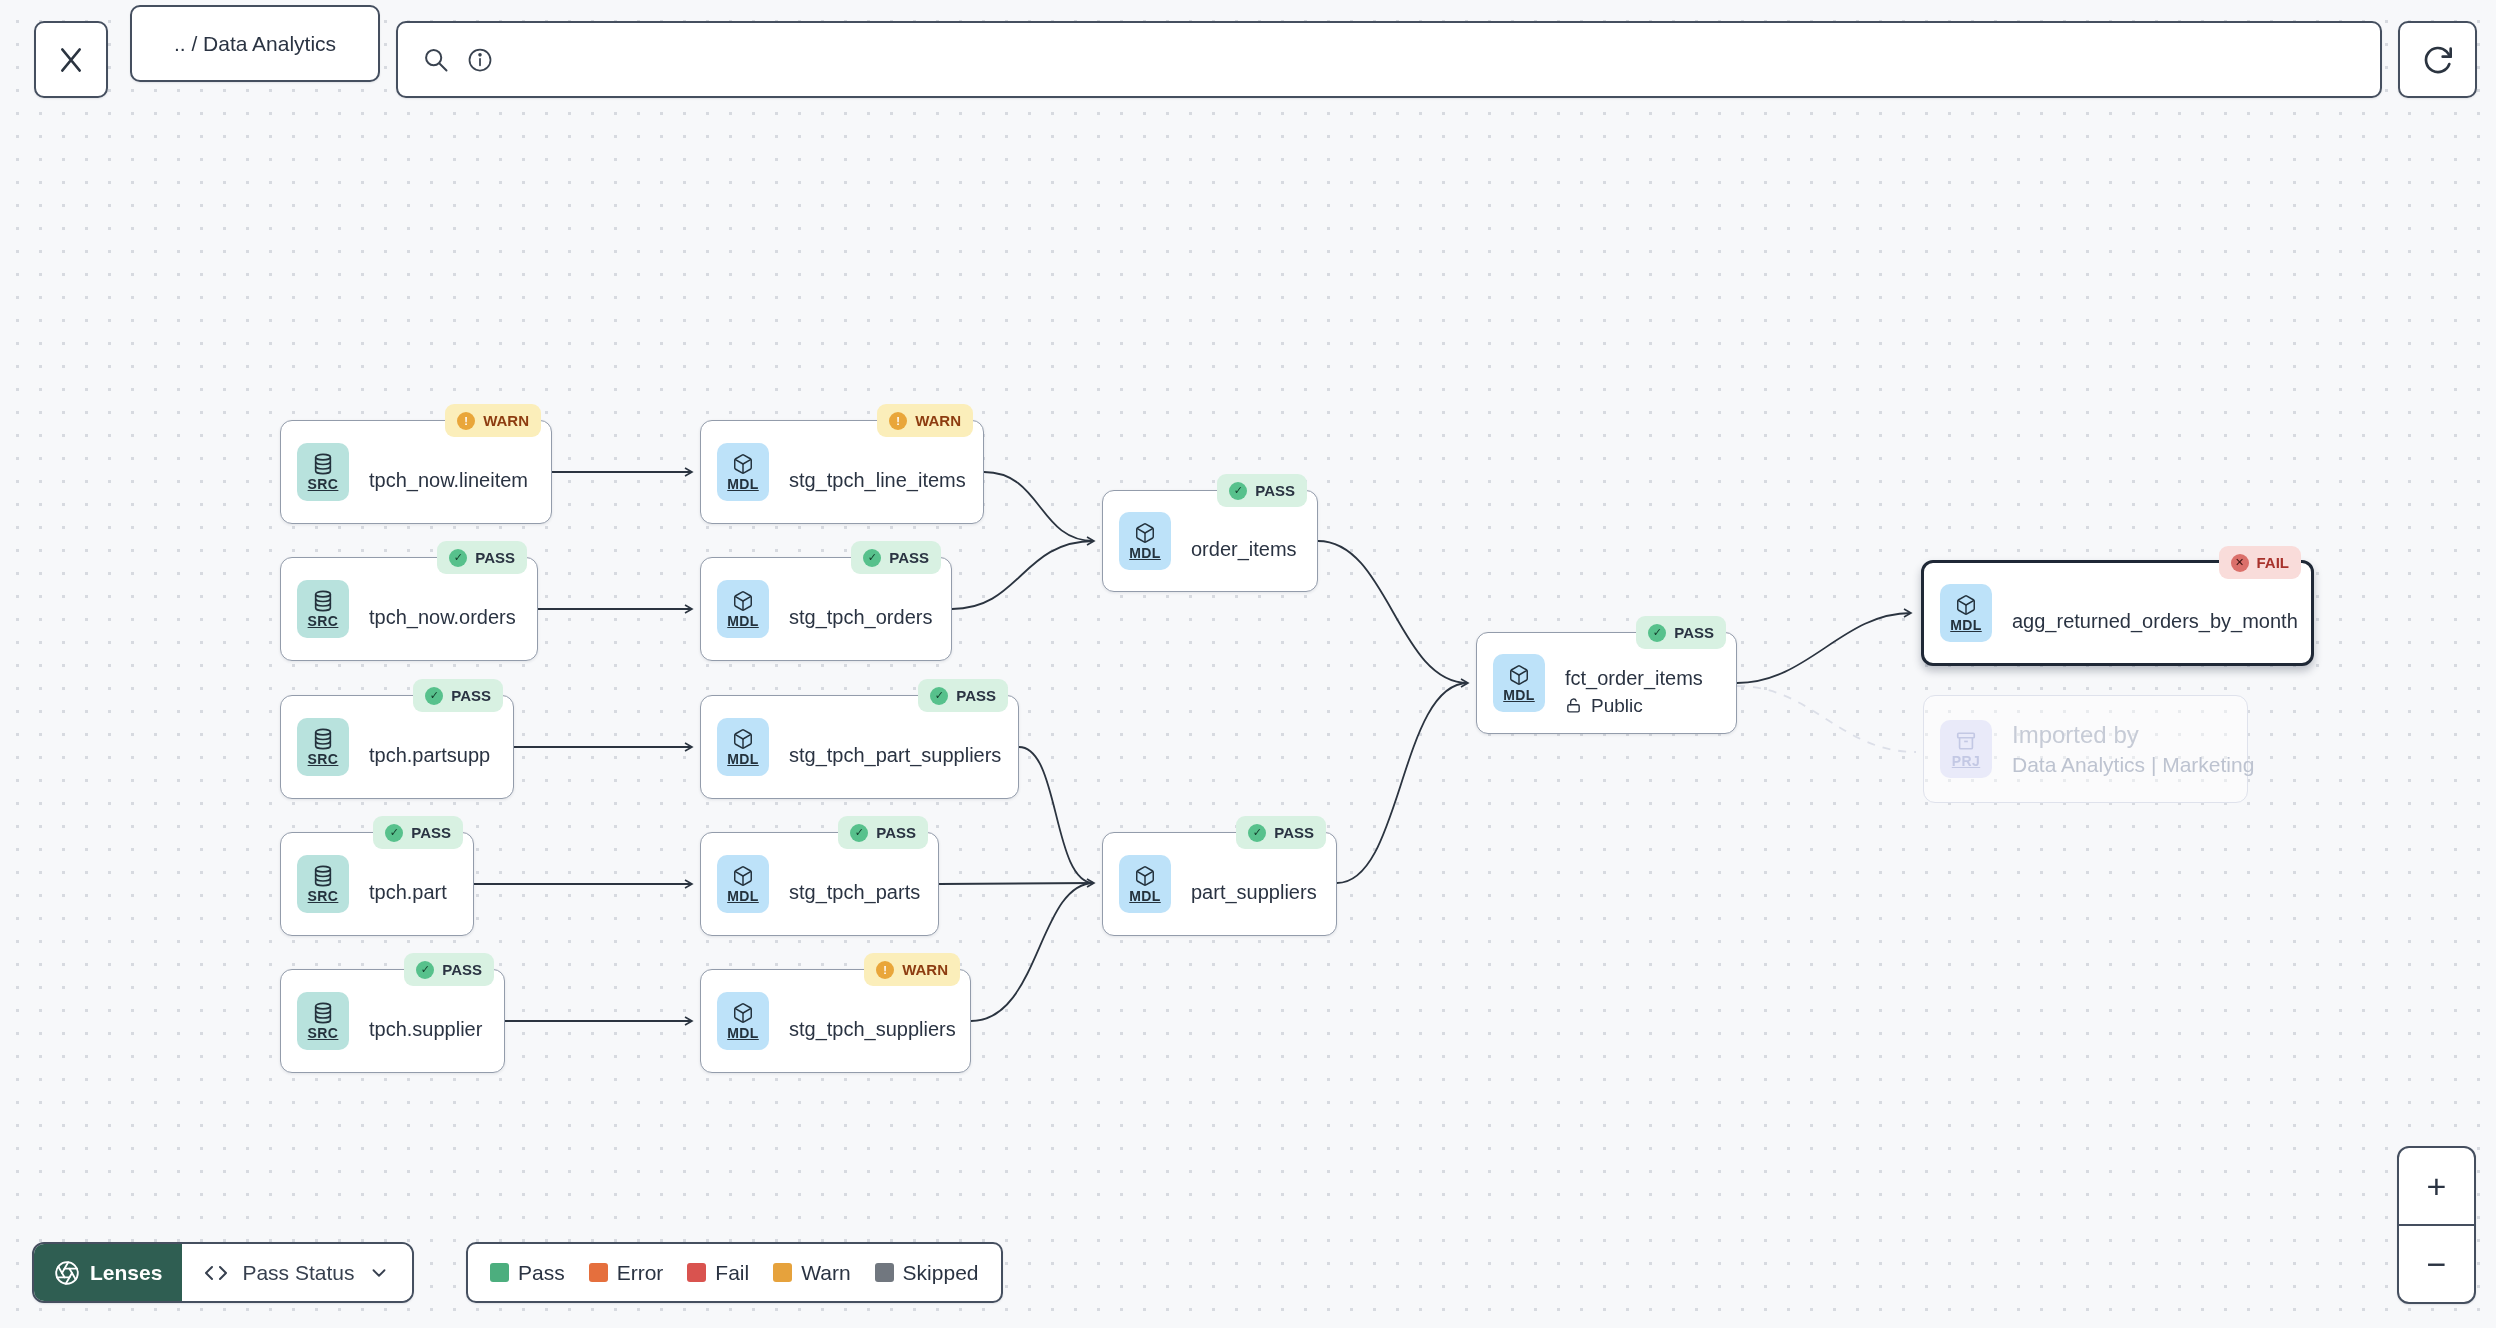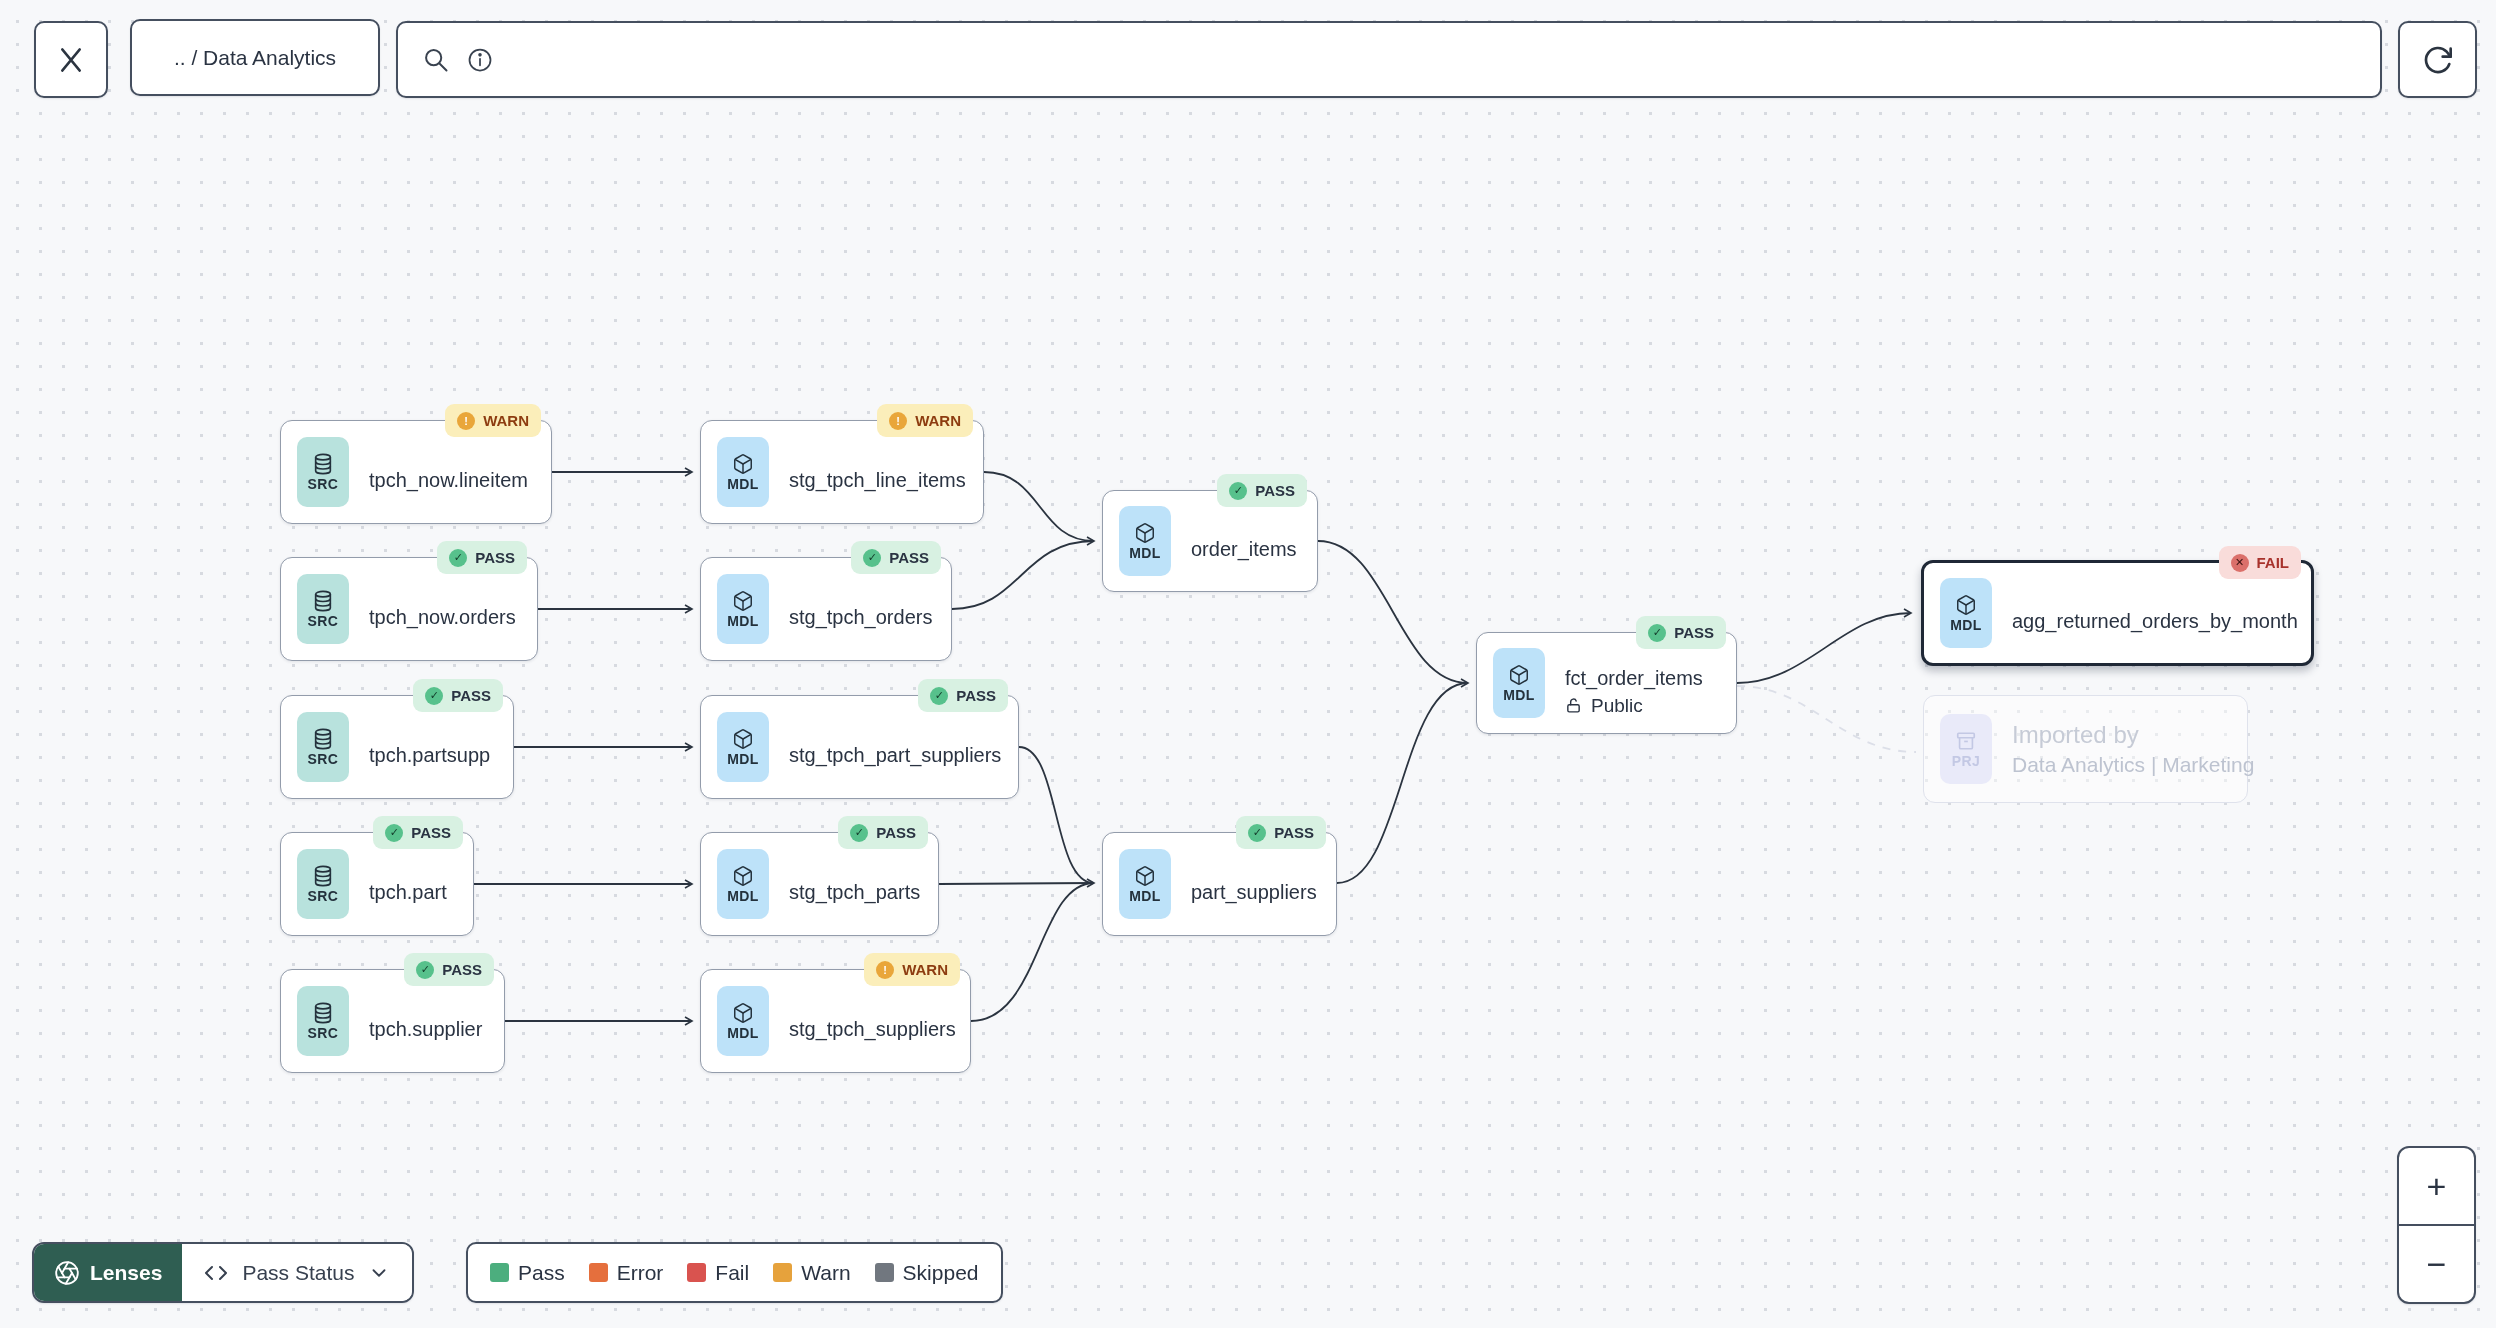--- a/index.html
+++ b/index.html
@@ -7,38 +7,38 @@
   .app{position:relative;width:2496px;height:1328px;overflow:hidden;
        background:#f7f8fa;
        background-image:radial-gradient(circle,#d7dae0 1.6px,transparent 1.8px);
        background-size:23px 23px;background-position:6px 10px;}
 
   
   .tb-btn{position:absolute;background:#fff;border:2px solid #454f5f;border-radius:10px;
           display:flex;align-items:center;justify-content:center;box-sizing:border-box;
           box-shadow:0 1px 2px rgba(25,35,55,.10);cursor:pointer;}
   .close-btn{left:34px;top:21px;width:74px;height:77px;}
-  .crumb-btn{left:130px;top:19px;width:250px;height:77px;font-size:21px;color:#2a3342;}
+  .crumb-btn{left:130px;top:5px;width:250px;height:77px;font-size:21px;color:#2a3342;}
   .searchbar{position:absolute;left:396px;top:21px;width:1986px;height:77px;background:#fff;
              border:2px solid #454f5f;border-radius:10px;box-sizing:border-box;
              display:flex;align-items:center;gap:16px;padding:0 24px;
              box-shadow:0 1px 2px rgba(25,35,55,.10);}
   .searchbar input{flex:1;border:none;outline:none;font-family:inherit;font-size:22px;color:#242e3d;background:transparent;}
   .refresh-btn{left:2398px;top:21px;width:79px;height:77px;}
   .icon{display:inline-flex;align-items:center;justify-content:center;}
 
   
   .edges{position:absolute;left:0;top:0;pointer-events:none;}
   .node{position:absolute;height:104px;background:#fff;border:1.5px solid #939cab;border-radius:12px;
         box-sizing:border-box;display:flex;align-items:center;gap:20px;padding:0 16px;
         box-shadow:0 1px 3px rgba(30,40,60,.10);cursor:pointer;}
   .node.selected{border:3px solid #1f2836;box-shadow:0 5px 9px rgba(30,40,60,.28);}
   .nlabel{font-size:20px;color:#2a3342;white-space:nowrap;font-weight:500;margin-top:17px;}
-  .chip{width:52px;height:70px;border-radius:10px;display:flex;flex-direction:column;
-        align-items:center;justify-content:center;gap:1px;flex:none;}
+  .chip{width:52px;height:58px;border-radius:10px;display:flex;flex-direction:column;
+        align-items:center;justify-content:center;gap:1px;flex:none;text-decoration:underline;}
   .chip span{font-size:14px;font-weight:700;letter-spacing:.4px;}
   .chip.src{background:#b8e2dd;color:#23313c;}
   .chip.mdl{background:#bde2f9;color:#23313c;}
   .chip.prj{background:#e9eaf9;color:#c3c8e4;}
   .badge{position:absolute;top:-17px;right:10px;height:33px;border-radius:9px;
          display:flex;align-items:center;gap:8px;padding:0 12px;font-size:15px;font-weight:700;}
   .badge .dot{width:18px;height:18px;border-radius:50%;display:flex;align-items:center;
               justify-content:center;font-size:11px;font-weight:700;}
   .badge.warn{background:#fbeeba;color:#8d3c10;}
   .badge.warn .dot{background:#e9a63a;color:#fff;}

